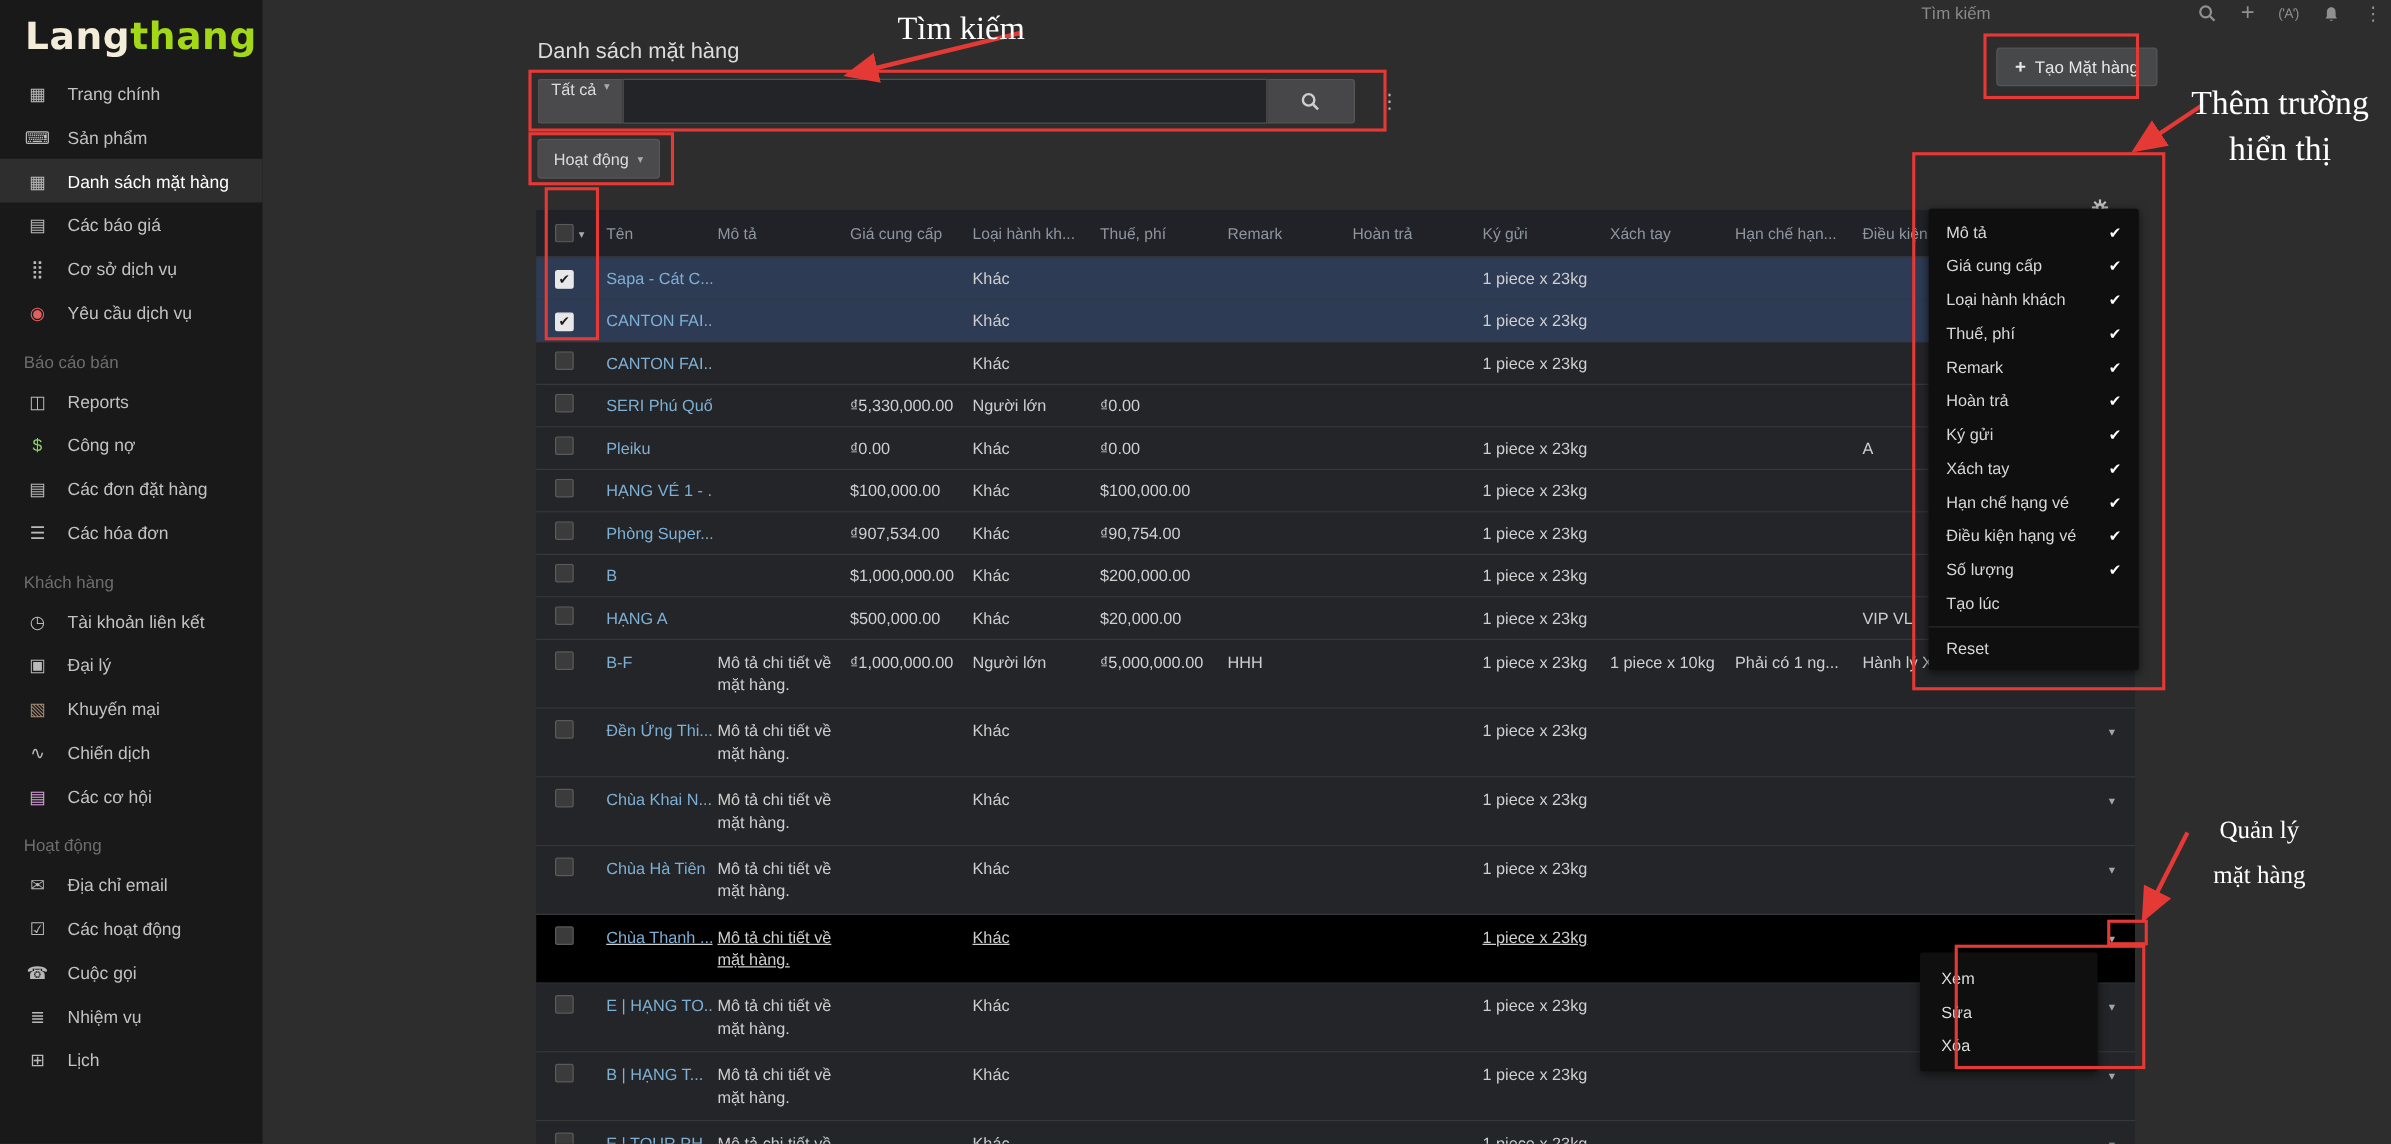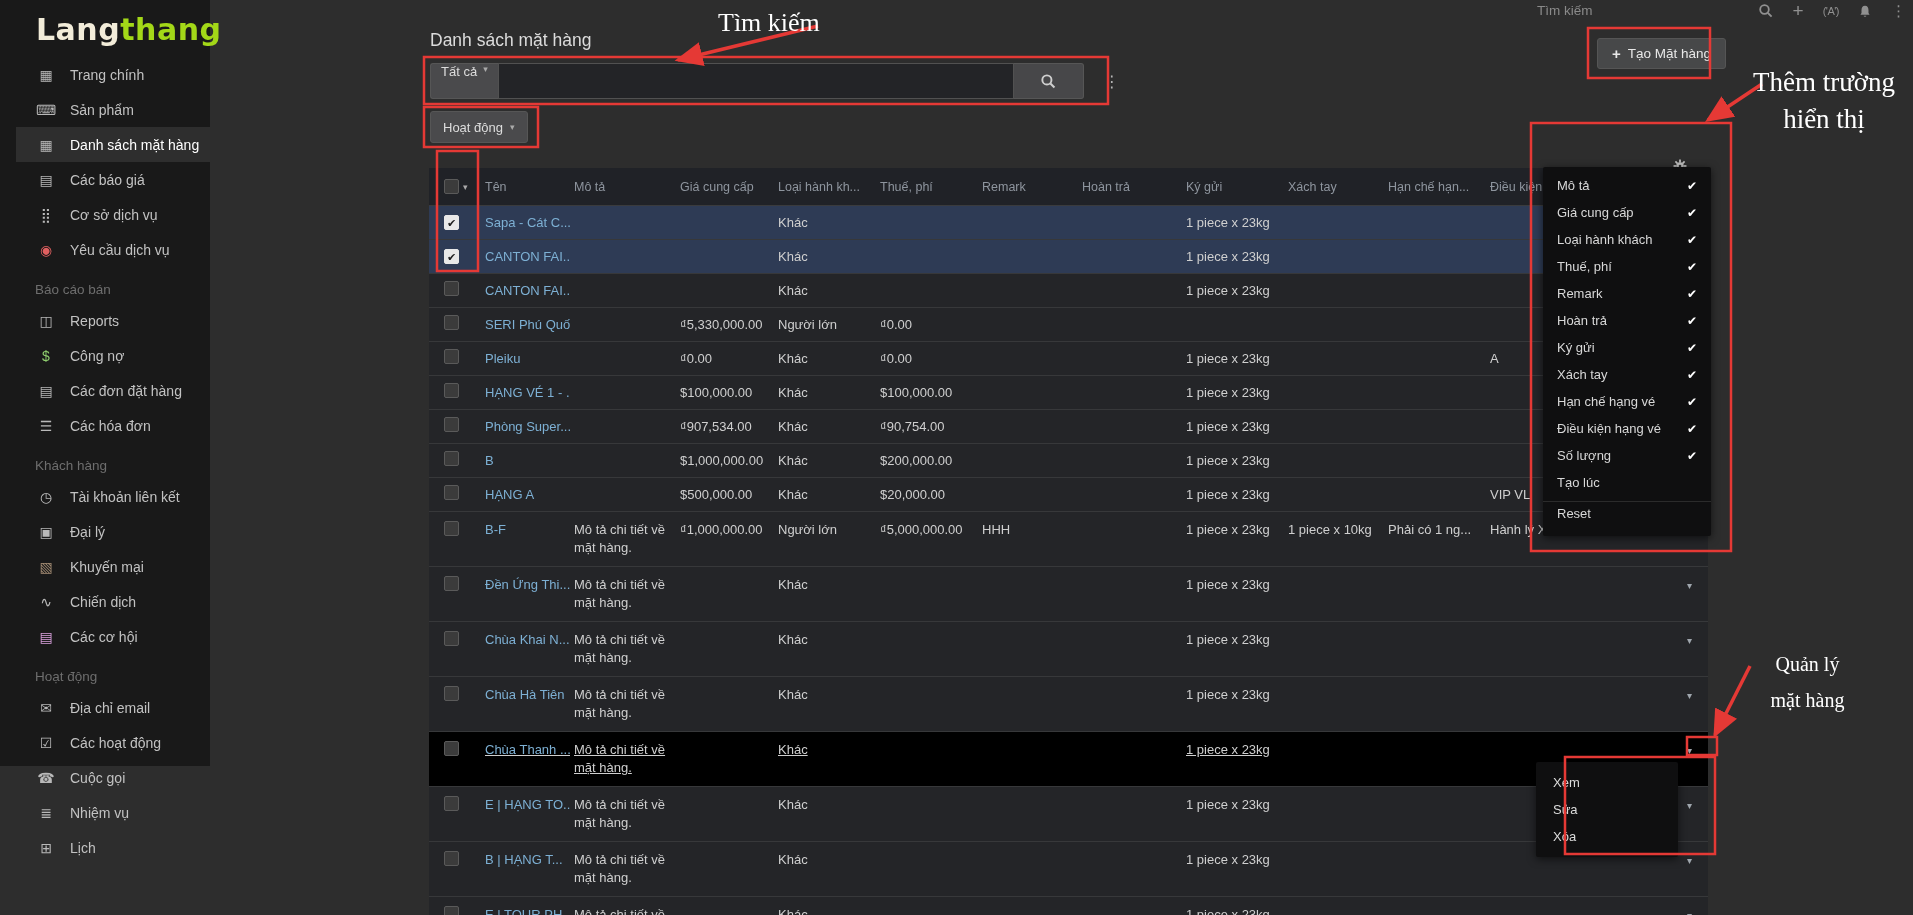--- a/index.html
+++ b/index.html
@@ -4,21 +4,21 @@
 <style>
   * { margin:0; padding:0; box-sizing:border-box; }
   html,body { width:1913px; height:915px; }
   body {
     position:relative; overflow:hidden;
     background:#2d2d2d;
     font-family:"Liberation Sans", sans-serif;
     color:#cfcfcf;
   }
   
-  .sidebar { position:absolute; left:0; top:0; width:210px; height:766px; background:#191919; z-index:5;padding-left:16px; }
+  .sidebar { position:absolute; left:0; top:0; width:210px; height:915px; background:#191919; z-index:5; }
   .logo { padding:12px 0 6px 20px; font-size:30px; font-weight:800; letter-spacing:.5px; font-family:"DejaVu Sans", sans-serif; }
   .logo .p1 { color:#f2ecd9; }
   .logo .p2 { color:#a3d818; }
   .nav { margin-top:4px; }
   .nav-row { display:flex; align-items:center; height:35px; padding-left:19px; cursor:pointer; }
   .nav-row.active { background:#2e2e2e; }
   .nav-row.active .nav-label { color:#fff; }
   .nav-icon { width:22px; margin-right:13px; font-size:14px; color:#b9b9b9; text-align:center; flex:0 0 22px; }
   .nav-label { font-size:14px; color:#c2c2c2; white-space:nowrap; }
   .nav-row.section { height:36px; align-items:flex-end; padding-bottom:6px; cursor:default; }
@@ -64,21 +64,21 @@
   .cb .mark { display:none; }
   .cb.checked { background:#e8e8e8; border-color:#e8e8e8; }
   .cb.checked .mark { display:block; color:#1d1d1d; font-size:11px; line-height:15px; }
   .td-caret { text-align:right; padding-right:16px; }
   .td-caret .caret { cursor:pointer; color:#9fa6ad; font-size:10px; }
   
   .col-panel { position:absolute; left:1543px; top:167px; width:168px; background:#0f0f10; border-radius:2px; padding:5px 0; z-index:10; box-shadow:0 2px 8px rgba(0,0,0,.6); }
   .col-item { height:27px; display:flex; align-items:center; justify-content:space-between; padding:0 14px; cursor:pointer; }
   .col-item .lbl { font-size:13px; color:#d8d8d8; white-space:nowrap; }
   .col-item .chk { color:#fff; font-size:12px; }
-  .col-reset { height:30px; display:flex; padding:0 14px; border-top:1px solid #2b2b2b; margin-top:5px; padding-top:4px; cursor:pointer; }
+  .col-reset { height:30px; display:flex; align-items:center; padding:0 14px; border-top:1px solid #2b2b2b; margin-top:5px; padding-top:4px; cursor:pointer; }
   .col-reset .lbl { font-size:13px; color:#d8d8d8; }
   
   .ctx-menu { position:absolute; left:1536px; top:762px; width:142px; background:#0f0f10; border-radius:2px; padding:7px 0; z-index:10; box-shadow:0 2px 8px rgba(0,0,0,.6); }
   .ctx-item { height:27px; line-height:27px; padding:0 17px; font-size:13px; color:#dcdcdc; cursor:pointer; }
   
   .ann-svg { position:absolute; left:0; top:0; z-index:50; pointer-events:none; }
   .ann-text { position:absolute; z-index:51; pointer-events:none; color:#fff; font-family:"Liberation Serif", serif; }
   .ann-t1 { left:718px; top:8px; font-size:26px; }
   .ann-t2 { left:1738px; top:64px; width:172px; text-align:center; font-size:27px; line-height:37px; }
   .ann-t3 { left:1725px; top:646px; width:165px; text-align:center; font-size:20px; line-height:36px; }

